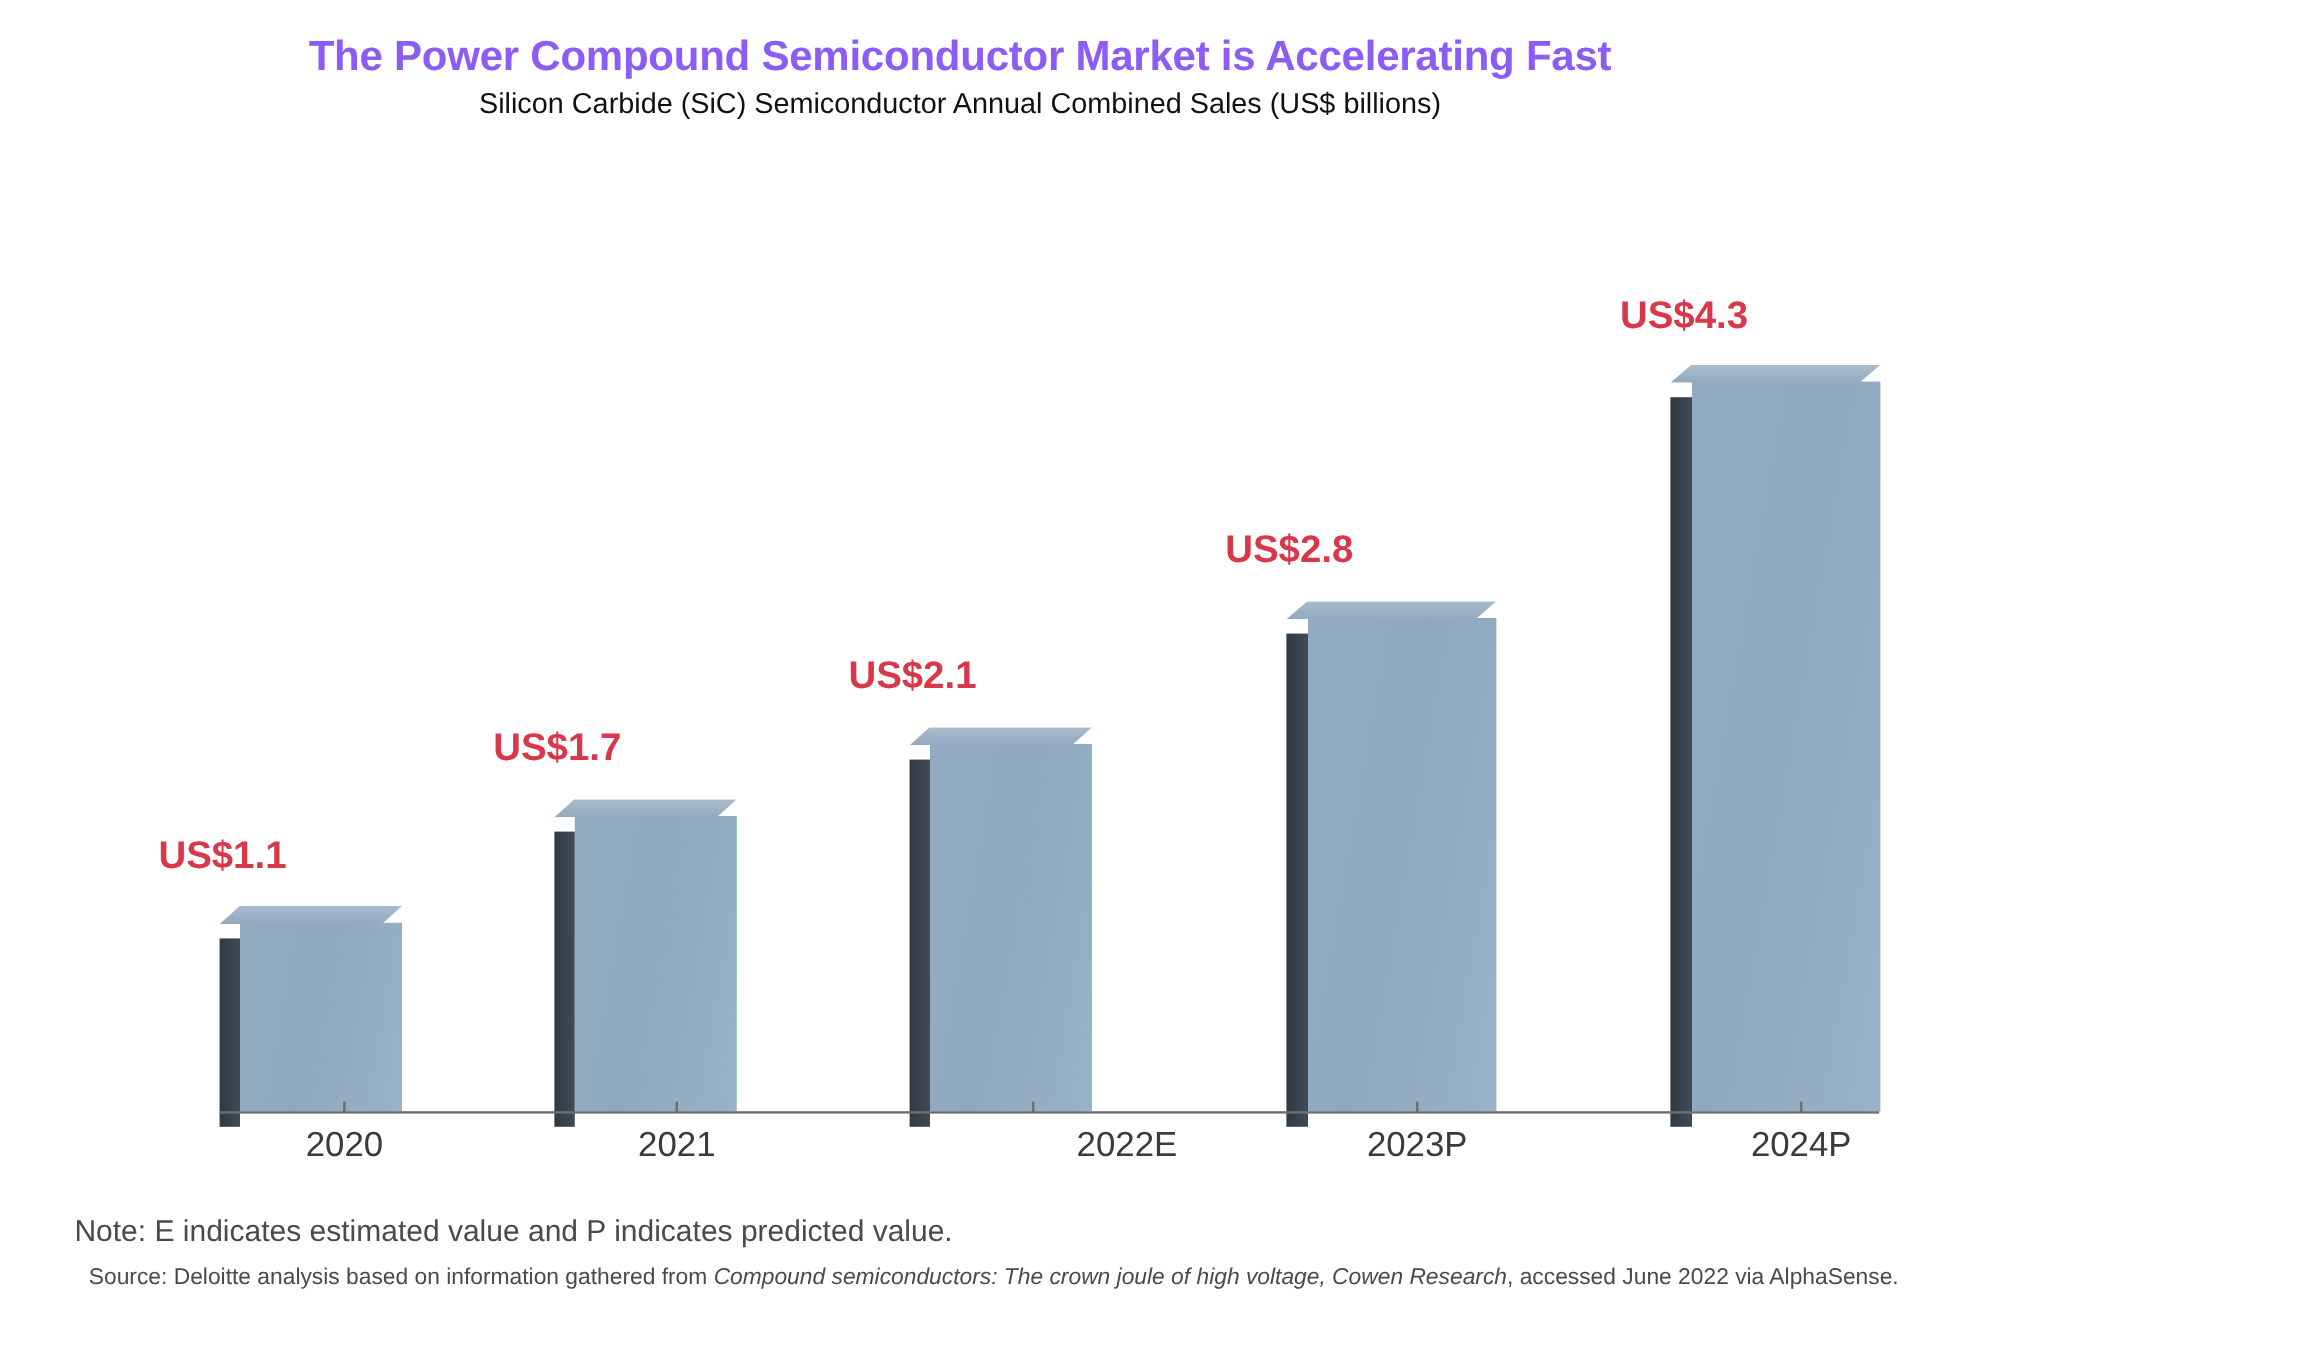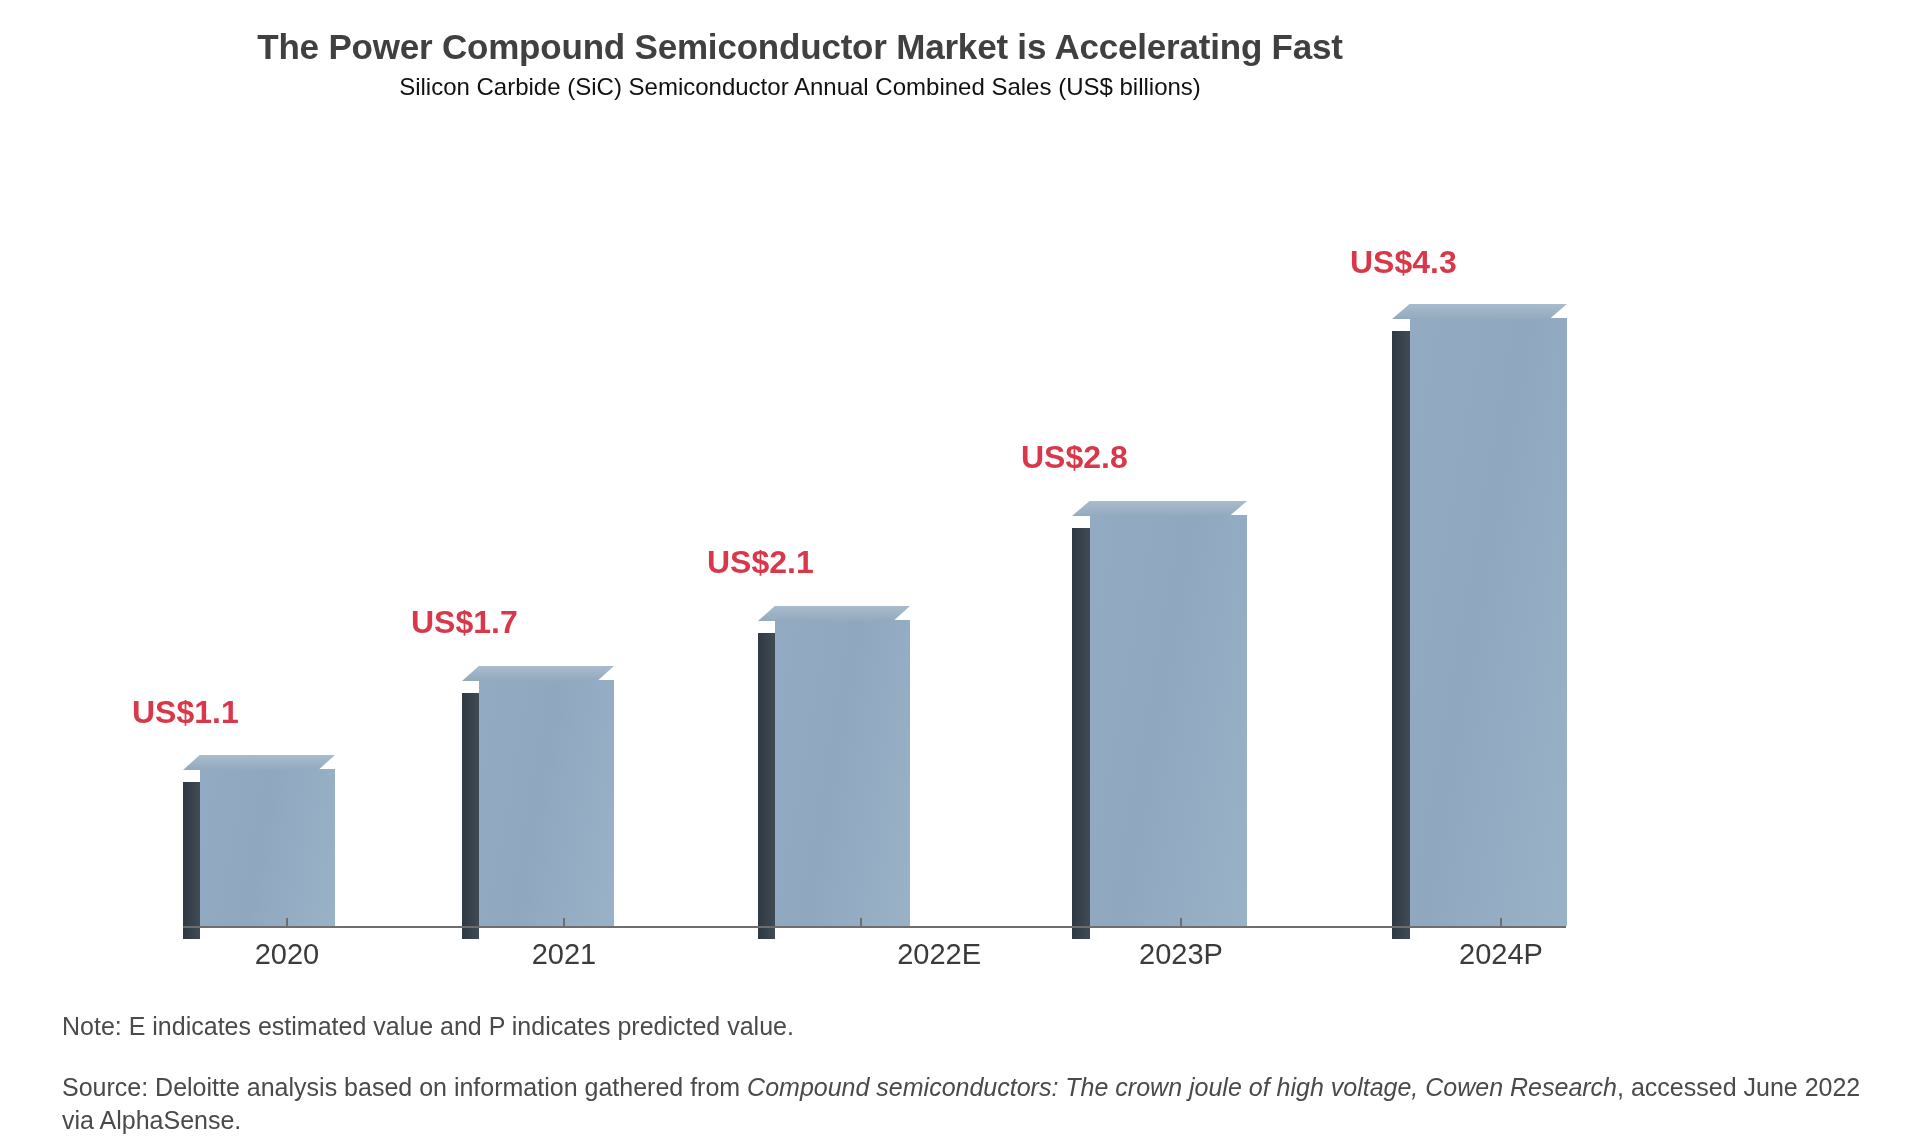--- a/index.html
+++ b/index.html
@@ -27,21 +27,21 @@
     position: absolute;
     left: 0;
     top: 26px;
     width: 1600px;
     text-align: center;
   }
   .chart-title {
     font-size: 35px;
     font-weight: bold;
     letter-spacing: -0.2px;
-    color: #404040;
+    color: #8b5cf6;
     line-height: 1.18;
     white-space: nowrap;
   }
   .chart-subtitle {
     font-size: 24px;
     font-weight: normal;
     color: #111111;
     line-height: 1.2;
     margin-top: 6px;
     white-space: nowrap;
@@ -177,25 +177,26 @@
   #footnotes {
     position: absolute;
     left: 62px;
     top: 1010px;
     width: 1810px;
     color: #4a4a4a;
   }
   .note-line {
     font-size: 25px;
     line-height: 1.34;
-    margin-bottom: 27px;
+    margin-bottom: 8px;
   }
   .source-line {
-    font-size: 25px;
+    font-size: 19px;
     line-height: 1.34;
+    margin-left: 12px;
   }
   .src-italic { font-style: italic; }
 </style>
 </head>
 <body>
 
 <div id="root">
 
   <div class="title-block">
     <div class="chart-title">The Power Compound Semiconductor Market is Accelerating Fast</div>

